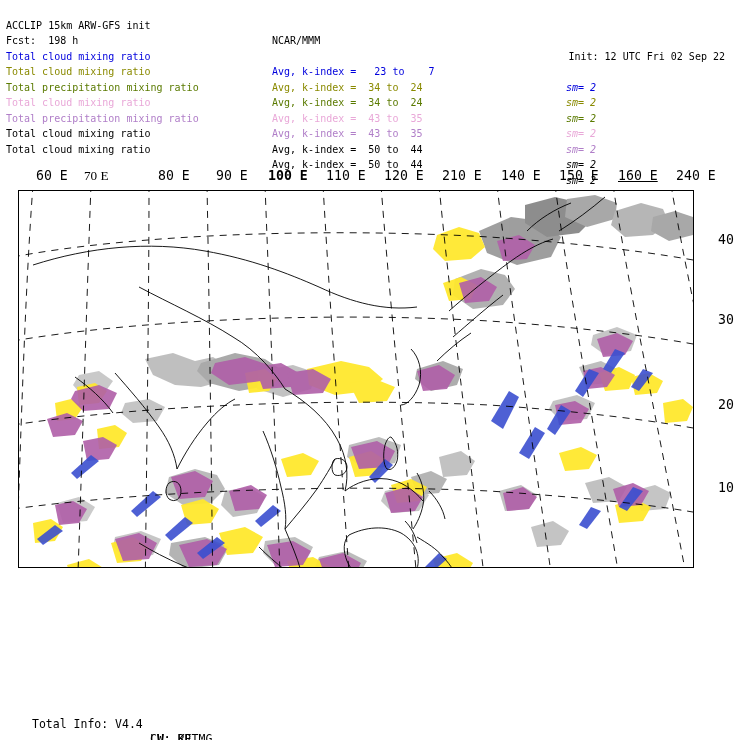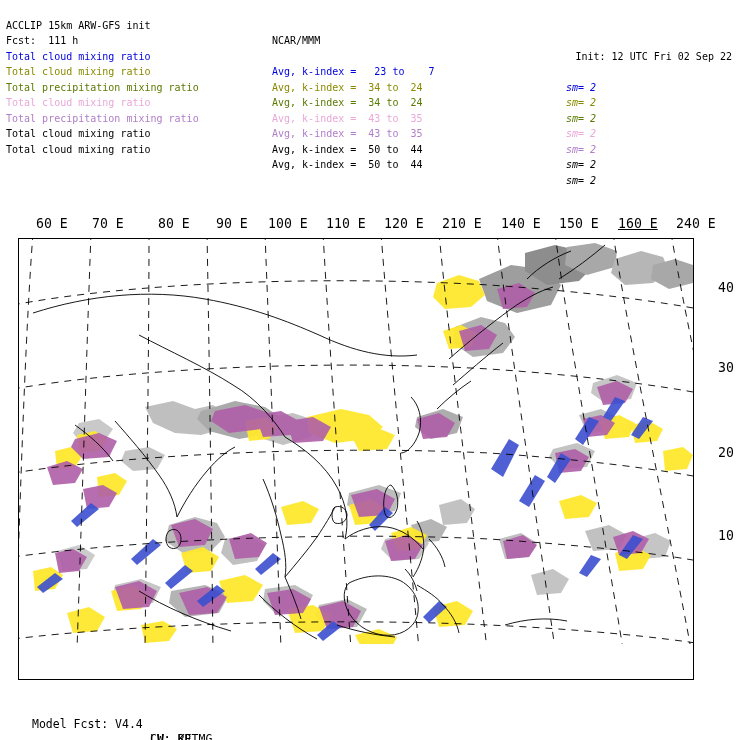--- a/index.html
+++ b/index.html
@@ -29,30 +29,29 @@
   .hrow {
     position: absolute;
     left: 0;
     width: 740px;
     height: 15.5px;
     white-space: pre;
   }
   .col-a { position: absolute; left: 6px; }
   .col-b { position: absolute; left: 272px; }
   .col-c { position: absolute; left: 566px; font-style: italic; }
-  .col-right { position: absolute; right: 8px; text-align: right; padding-left: 26px; }
+  .col-right { position: absolute; right: 15px; text-align: right; padding-left: 26px; }
 
   
   .map-wrap {
     position: absolute;
     left: 18px;
     top: 190px;
     width: 676px;
-    height: 442px;
-    margin-top: 48px;
+    height: 378px;
   }
   .map-frame {
     position: absolute;
     inset: 0;
     border: 1px solid #000000;
     box-sizing: border-box;
     overflow: hidden;
     background: #ffffff;
   }
   .map-canvas {
@@ -97,21 +96,21 @@
 
 <div class="header">
 
   <div class="hrow t-black" style="top:2px;">
     <span class="col-a">ACCLIP 15km ARW-GFS init</span>
     <span class="col-b">NCAR/MMM</span>
     <span class="col-right">Init: 12 UTC Fri 02 Sep 22</span>
   </div>
 
   <div class="hrow t-black" style="top:17.5px;">
-    <span class="col-a">Fcst:  111 h</span>
+    <span class="col-a">Fcst:  198 h</span>
   </div>
 
   <div class="hrow t-blue" style="top:33px;">
     <span class="col-a">Total cloud mixing ratio</span>
     <span class="col-b">Avg, k-index =   23 to    7</span>
     <span class="col-c">sm= 2</span>
   </div>
 
   <div class="hrow t-olive" style="top:48.5px;">
     <span class="col-a">Total cloud mixing ratio</span>
@@ -147,24 +146,24 @@
     <span class="col-a">Total cloud mixing ratio</span>
     <span class="col-b">Avg, k-index =  50 to  44</span>
     <span class="col-c">sm= 2</span>
   </div>
 
 </div>
 
 <div class="map-wrap">
 
   <span class="lon-label" style="left:18px;  top:-22px;">60 E</span>
-  <span class="lon-label" style="left:74px;  top:-22px;">70 E</span>
+  <span class="lon-label" style="left:66px;  top:-22px;font-family:Liberation Serif, serif;">70 E</span>
   <span class="lon-label" style="left:140px; top:-22px;">80 E</span>
   <span class="lon-label" style="left:198px; top:-22px;">90 E</span>
-  <span class="lon-label" style="left:250px; top:-22px;">100 E</span>
+  <span class="lon-label" style="left:250px; top:-22px;font-weight:bold;">100 E</span>
   <span class="lon-label" style="left:308px; top:-22px;">110 E</span>
   <span class="lon-label" style="left:366px; top:-22px;">120 E</span>
   <span class="lon-label" style="left:424px; top:-22px;">210 E</span>
   <span class="lon-label" style="left:483px; top:-22px;">140 E</span>
   <span class="lon-label" style="left:541px; top:-22px;">150 E</span>
   <span class="lon-label" style="left:600px; top:-22px;text-decoration:underline;">160 E</span>
   <span class="lon-label" style="left:658px; top:-22px;">240 E</span>
 
   <span class="lat-label" style="top:42px;">40 N</span>
   <span class="lat-label" style="top:122px;">30 N</span>
@@ -359,21 +358,21 @@
             <path d="M652,-6 C670,100 702,240 740,410"></path>
           </g>
         </g>
       </svg>
     </div>
   </div>
 </div>
 
 <div class="footer">
   <div class="frow">
-    <span class="f-seg" style="left:32px;">Model Fcst: V4.4</span>
+    <span class="f-seg" style="left:32px;">Total Info: V4.4</span>
     <span class="f-seg" style="left:150px;">CU: KF</span>
     
     
     
     
     
     
   </div>
   <div class="frow">
     <span class="f-seg" style="left:150px;">LW: RRTMG</span>

